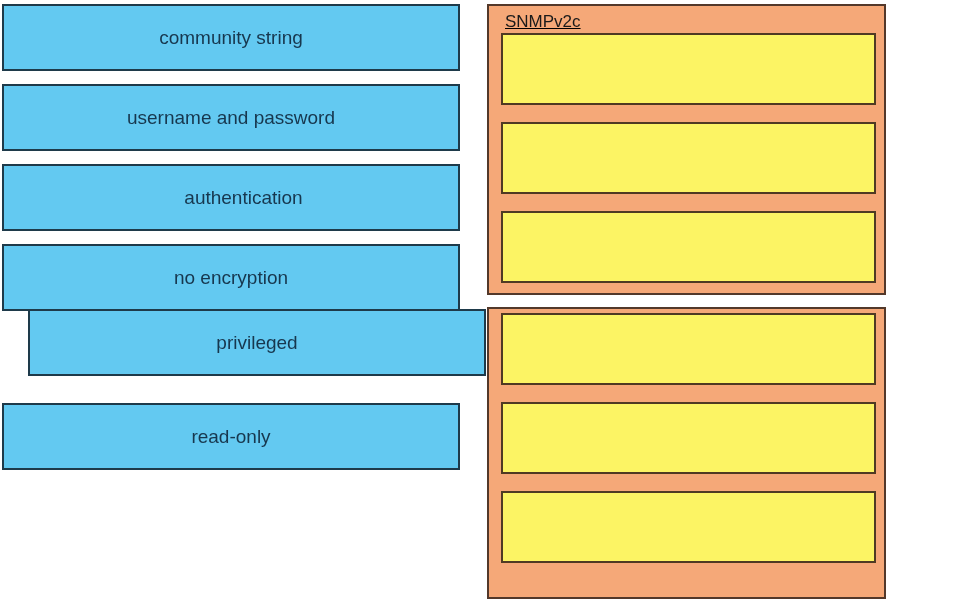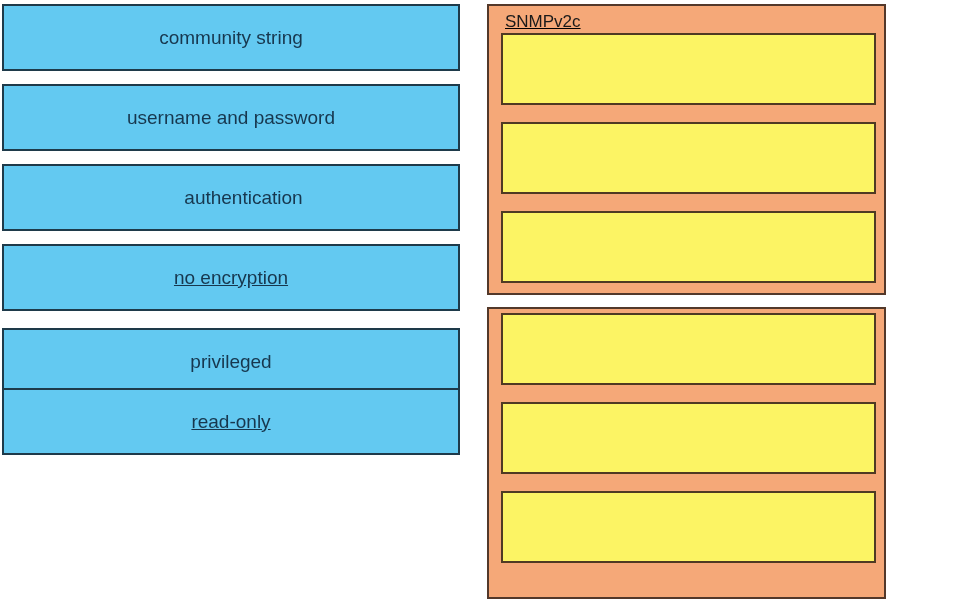--- a/index.html
+++ b/index.html
@@ -35,23 +35,23 @@
     display: flex;
     align-items: center;
     justify-content: center;
     font-size: 19px;
     color: var(--token-text);
     cursor: move;
   }
   .t1 { top: 4px; text-align: center; }
   .t2 { top: 84px; }
   .t3 { top: 164px; padding-left: 25px; }
-  .t4 { top: 244px; text-decoration: underline; }
-  .t5 { top: 328px; }
-  .t6 { top: 388px; text-decoration: underline; }
+  .t4 { top: 244px; }
+  .t5 { top: 309px; margin-left: 26px; }
+  .t6 { top: 403px; }
 
   
   .group {
     position: absolute;
     left: 487px;
     width: 399px;
     background: var(--group-fill);
     border: 2px solid var(--group-border);
     padding: 4px 8px 10px 12px;
     text-decoration: underline;

